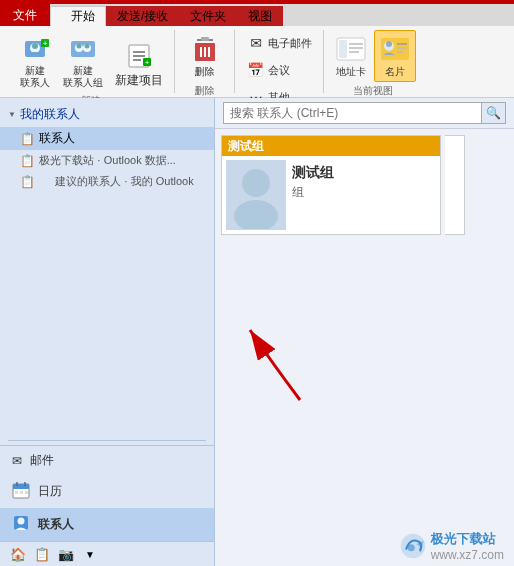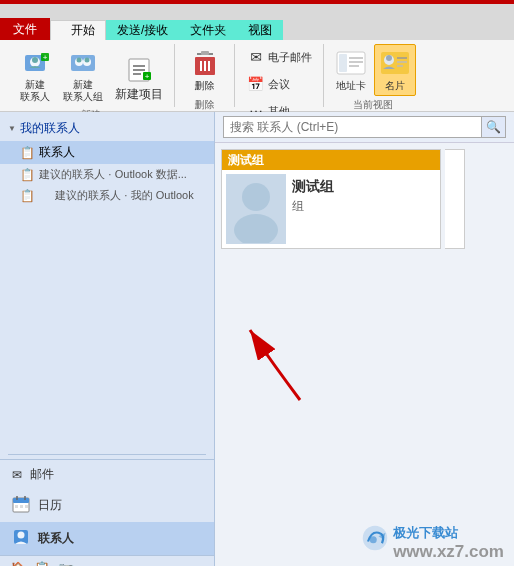--- a/index.html
+++ b/index.html
@@ -15,32 +15,32 @@
 
     
     .title-bar {
       height: 4px;
       background: #c00000;
     }
 
     .ribbon-tabs {
       display: flex;
       background: #d9d9d9;
-      height: 36px;
+      height: 22px;
       align-items: flex-end;
     }
 
     .ribbon-tab {
       padding: 3px 10px;
       font-size: 12px;
       cursor: pointer;
       height: 20px;
       display: flex;
       align-items: center;
-      background: #5eead4;
+      background: #b91c1c;
       border: 1px solid transparent;
       border-bottom: none;
     }
 
     .ribbon-tab.file {
       background: #c00000;
       color: white;
       height: 22px;
       padding: 3px 12px;
     }
@@ -336,21 +336,21 @@
       border: 1px solid #ccc;
       border-left: none;
     }
 
     
     .watermark {
       position: absolute;
       bottom: 4px;
       right: 10px;
       display: flex;
-      align-items: flex-start;
+      align-items: center;
       gap: 4px;
       opacity: 0.85;
     }
 
     .watermark-logo {
       width: 28px;
       height: 28px;
     }
   </style>
 </head>
@@ -489,21 +489,21 @@
       <div class="tree-section">
         <span style="font-size:8px; color:#666;">▼</span>
         <span>我的联系人</span>
       </div>
       <div class="tree-item active">
         <span style="font-size:12px;">📋</span>
         <span>联系人</span>
       </div>
       <div class="tree-item" style="font-size:11px; color:#555;">
         <span style="font-size:12px;">📋</span>
-        <span style="overflow:hidden; text-overflow:ellipsis; white-space:nowrap; max-width:155px;">建议的联系人 · Outlook 数据...</span>
+        <span style="overflow:hidden; text-overflow:ellipsis; white-space:nowrap; max-width:155px;">极光下载站 · Outlook 数据...</span>
       </div>
       <div class="tree-item" style="font-size:11px; color:#555;">
         <span style="font-size:12px;">📋</span>
         <span style="overflow:hidden; text-overflow:ellipsis; white-space:nowrap; max-width:155px;margin-left:16px;">建议的联系人 · 我的 Outlook</span>
       </div>
     </div>
 
     <div class="sidebar-separator"></div>
 
     <div class="sidebar-bottom">
@@ -586,15 +586,15 @@
 
 <div class="watermark">
   <svg class="watermark-logo" viewBox="0 0 32 32">
     <circle cx="16" cy="16" r="14" fill="#1a7acc" opacity="0.2"></circle>
     <path d="M8 20 Q12 8 20 10 Q28 12 24 22" fill="none" stroke="#1a7acc" stroke-width="2.5"></path>
     <circle cx="14" cy="18" r="4" fill="#1a7acc" opacity="0.6"></circle>
     <path d="M20 14 L28 10 L26 18 Z" fill="#1a7acc" opacity="0.5"></path>
   </svg>
   <div>
     <div style="font-size:13px; color:#1a7acc; font-weight:bold;">极光下载站</div>
-    <div style="font-size:17px; color:#888;font-weight:bold;">www.xz7.com</div>
+    <div style="font-size:12px; color:#888;">www.xz7.com</div>
   </div>
 </div>
 
 </body></html>

